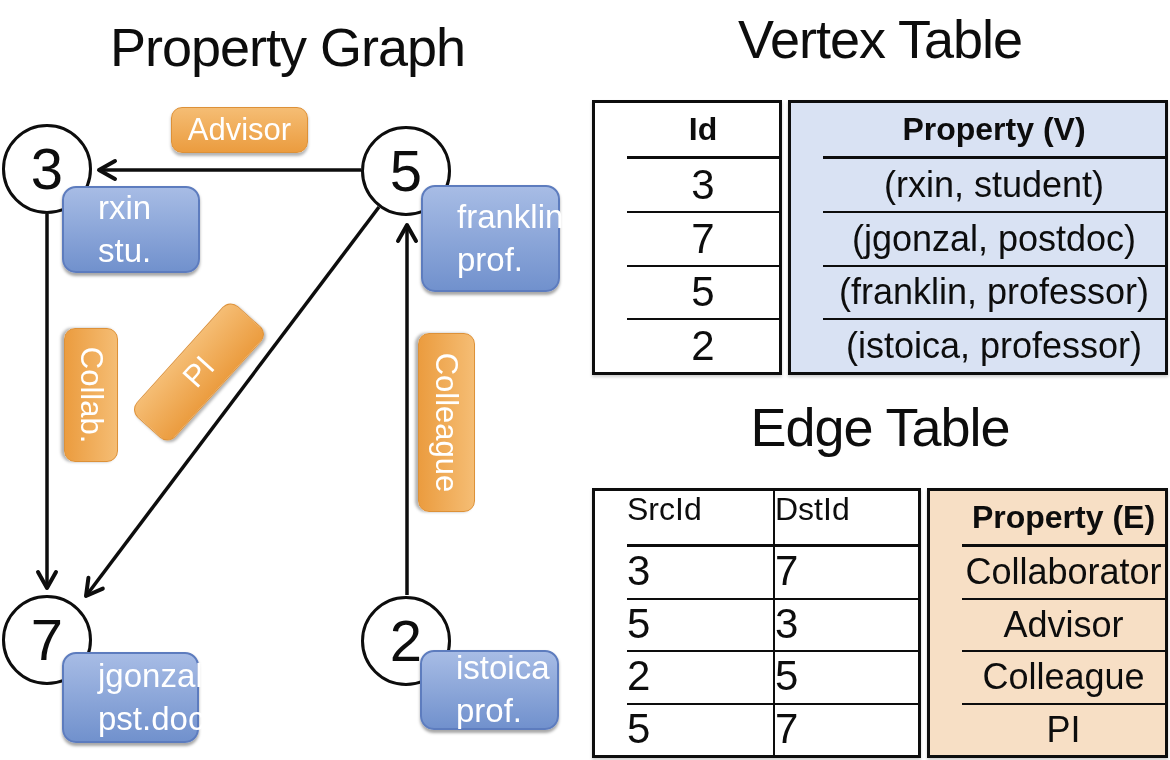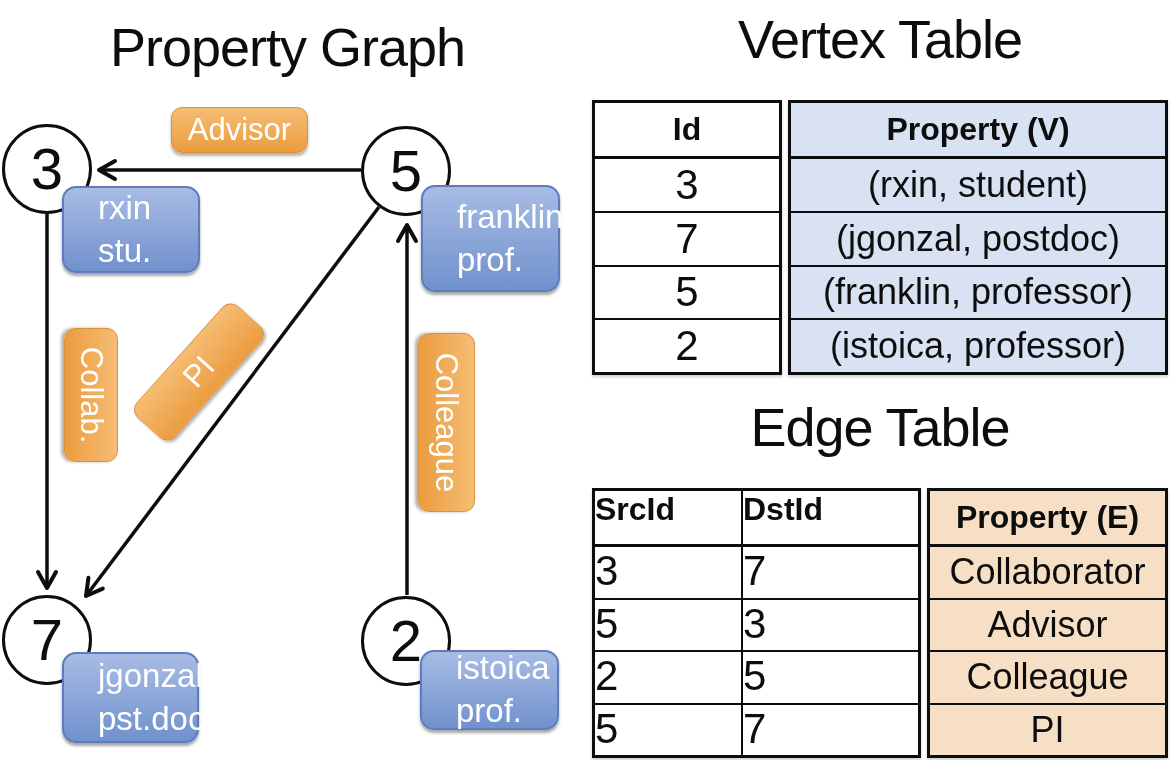--- a/index.html
+++ b/index.html
@@ -62,20 +62,21 @@
   #obox-advisor{left:171px;top:107px;width:137px;height:46px;}
   #obox-collab{left:24px;top:368px;width:134px;height:54px;transform:rotate(90deg);}
   #obox-pi{left:124px;top:346px;width:150px;height:52px;transform:rotate(-48deg);}
   #obox-colleague{left:357px;top:394px;width:179px;height:57px;transform:rotate(90deg);}
 
   
   .subtable{
     position:absolute;box-sizing:border-box;border:3px solid var(--ink,#0d0d0d);
     display:flex;flex-direction:column;background:#fff;
     box-shadow:0 2px 3px rgba(0,0,0,.2);
+    padding-left:32px;
   }
   .subtable .thead{
     flex:0 0 53px;display:flex;align-items:center;justify-content:center;
     font-weight:bold;font-size:32px;border-bottom:3px solid var(--ink,#0d0d0d);
   }
   .subtable .cell{
     flex:1 1 auto;display:flex;align-items:center;justify-content:center;
     font-size:36px;
   }
   .subtable .cell + .cell{border-top:2.5px solid var(--ink,#0d0d0d);}
@@ -83,21 +84,21 @@
   .blue-col{background:var(--vertex-fill,#d9e2f3);}
   .tan-col{background:var(--edge-fill,#f7dfc5);}
   .blue-col .thead,.blue-col .cell{background:var(--vertex-fill,#d9e2f3);}
   .tan-col .thead,.tan-col .cell{background:var(--edge-fill,#f7dfc5);}
 
   #vt-id{left:592px;top:100px;width:190px;height:275px;}
   #vt-prop{left:788px;top:100px;width:380px;height:275px;}
   #et-srcdst{left:592px;top:488px;width:329px;height:270px;}
   #et-prop{left:927px;top:488px;width:241px;height:270px;}
   #et-srcdst .thead{display:flex;padding:0;align-items:stretch;justify-content:stretch;}
-  #et-srcdst .thead .hcell{width:146px;font-weight:bold;font-size:32px;}
+  #et-srcdst .thead .hcell{width:146px;font-weight:normal;font-size:32px;}
   #et-srcdst .thead .hcell:last-child{flex:1;border-left:2.5px solid var(--ink,#0d0d0d);}
   #et-srcdst .cell{padding:0;align-items:stretch;justify-content:stretch;}
   #et-srcdst .cell .dcell{width:146px;font-size:42px;}
   #et-srcdst .cell .dcell:last-child{flex:1;border-left:2.5px solid var(--ink,#0d0d0d);}
 </style>
 </head>
 <body>
 
 <div id="canvas">
 

